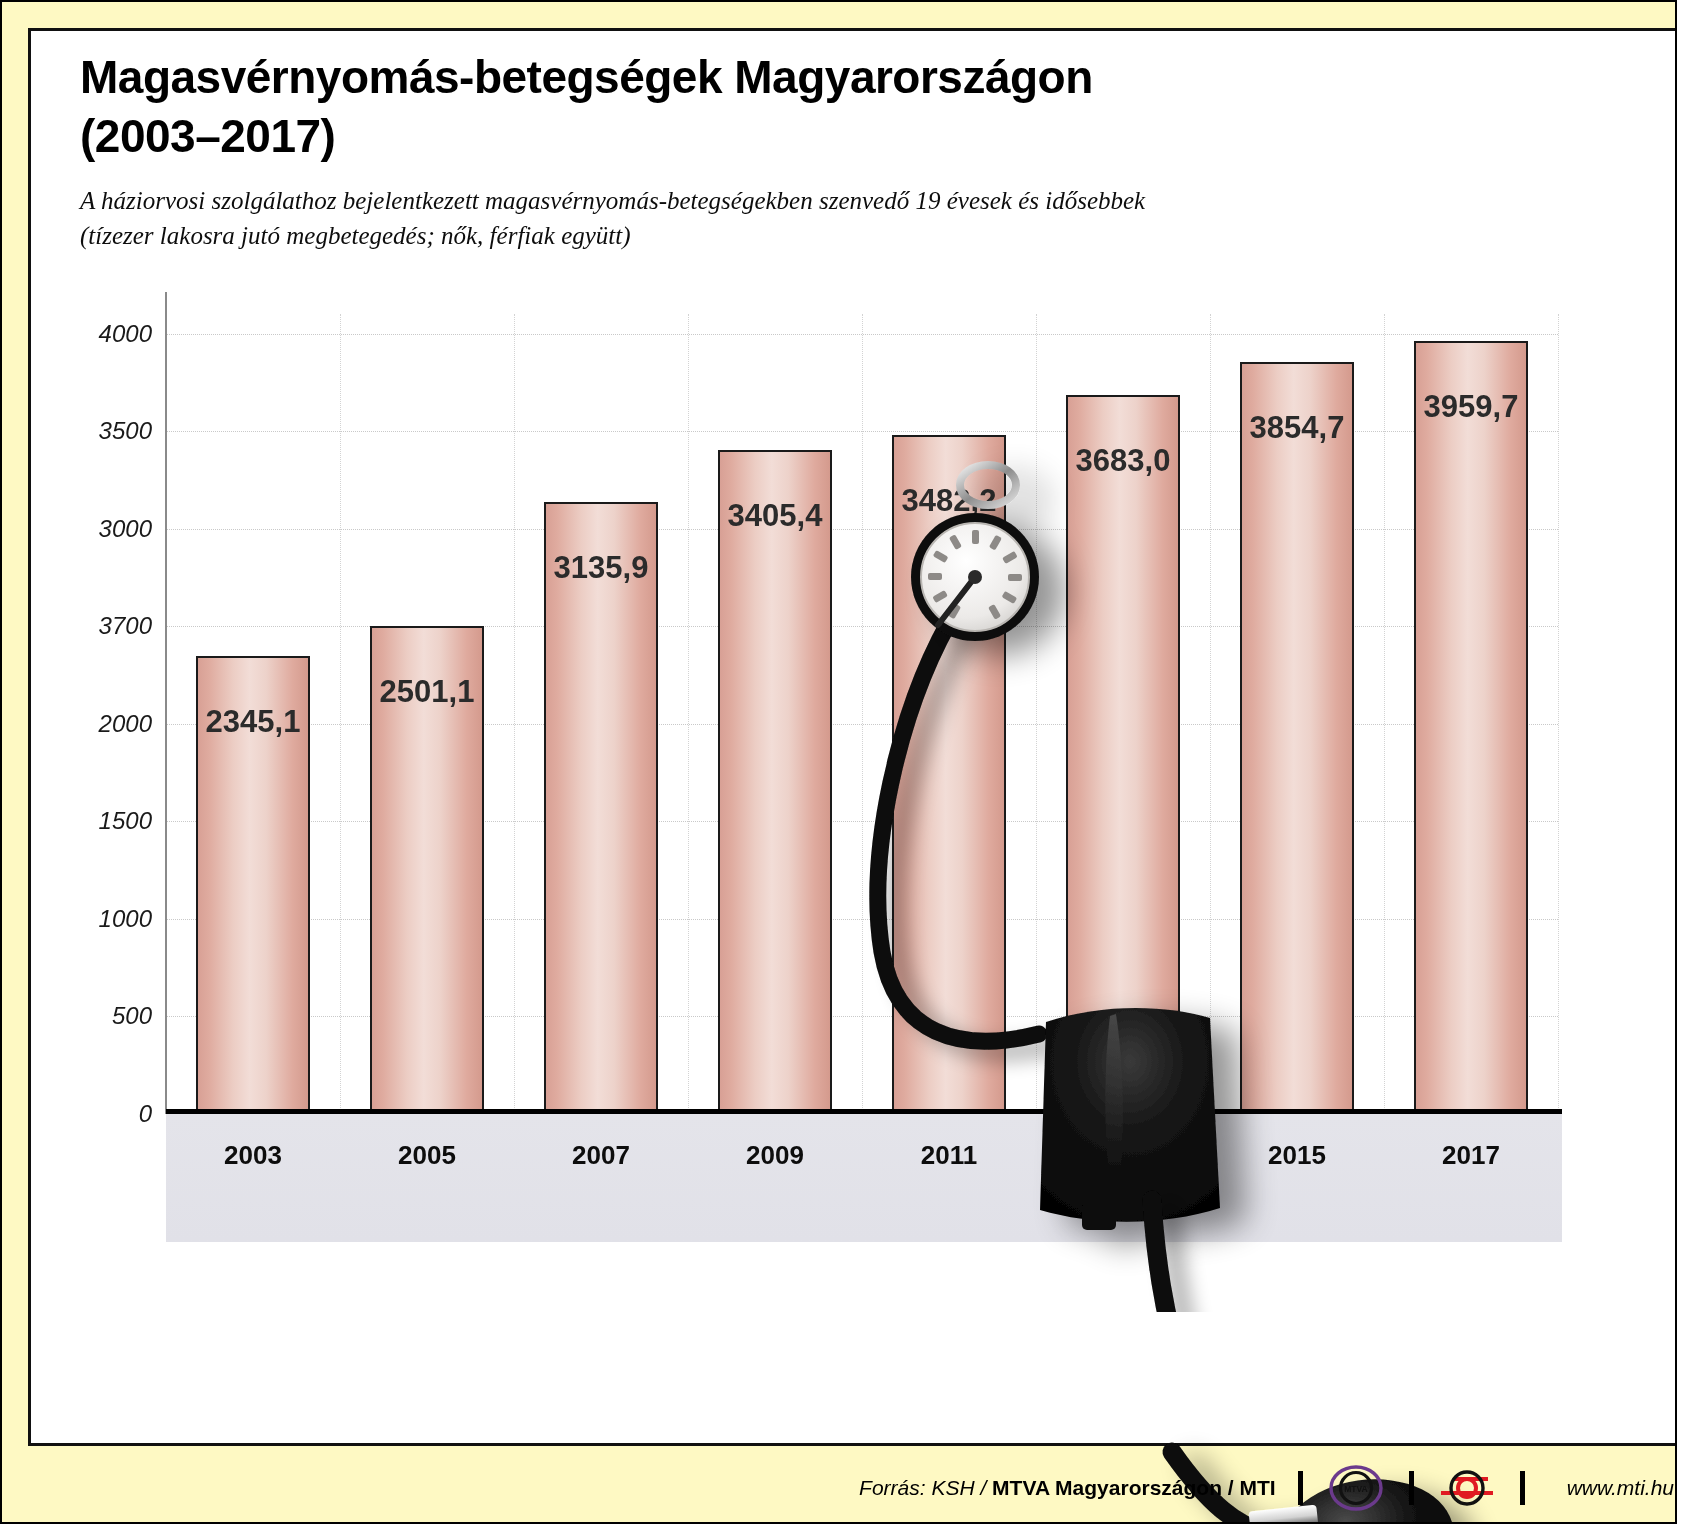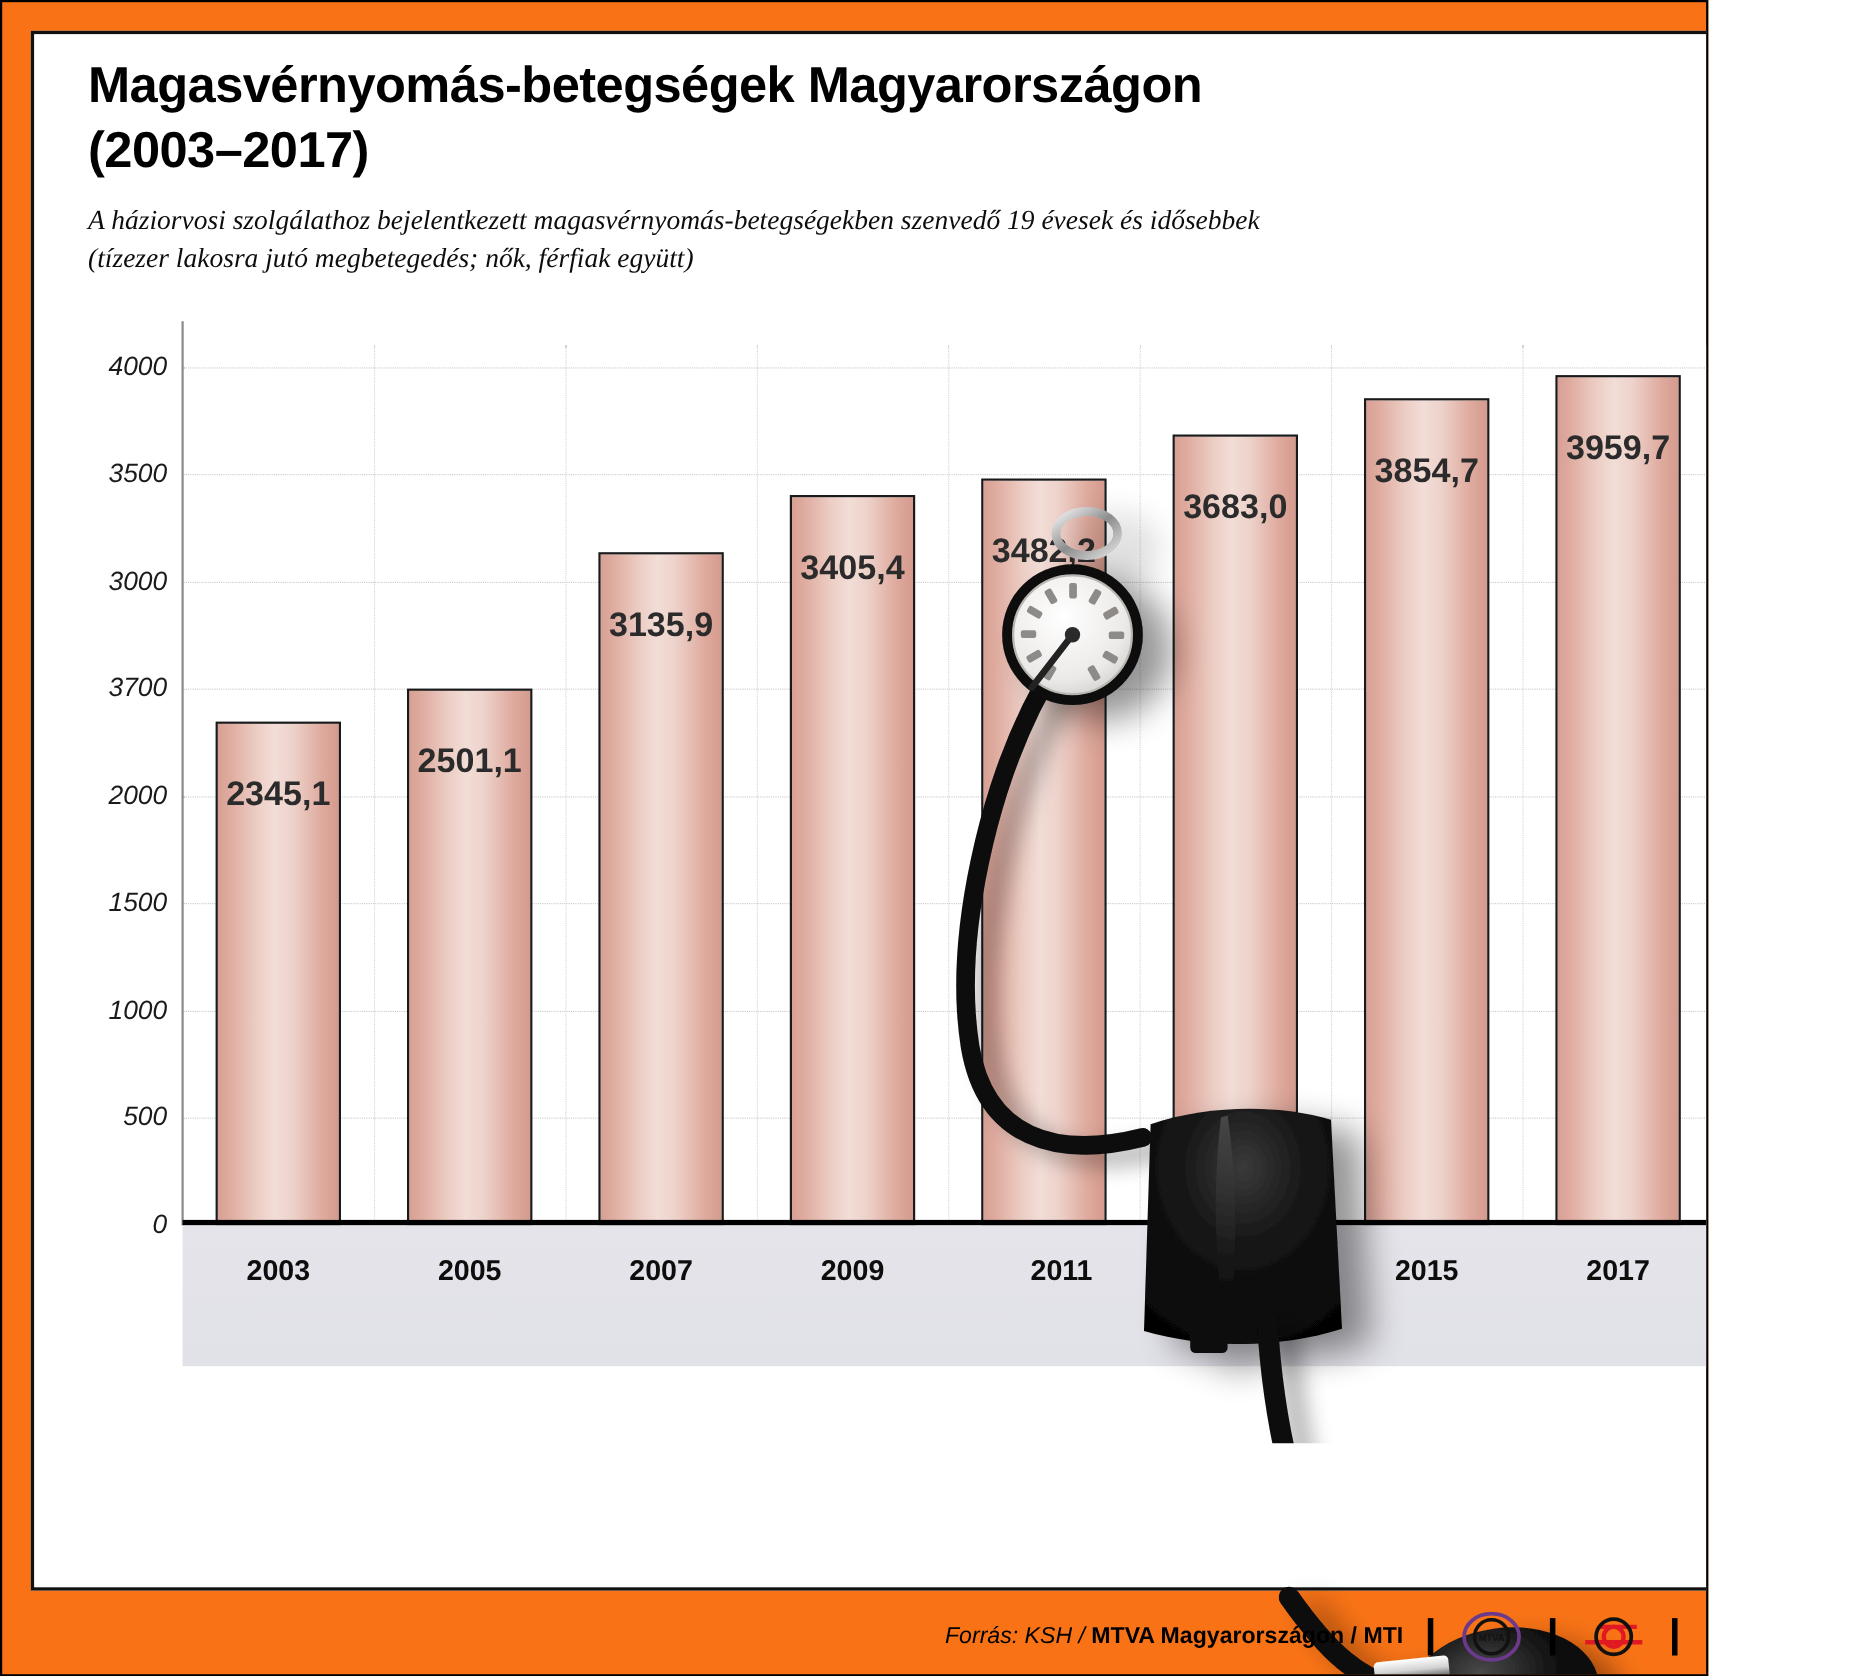--- a/index.html
+++ b/index.html
@@ -7,23 +7,23 @@
   html, body {
     width: 1704px;
     height: 1524px;
     background: #ffffff;
     font-family: "Liberation Sans", sans-serif;
   }
 
   
   #poster {
     position: relative;
-    width: 1553px;
+    width: 1677px;
     height: 1524px;
-    background: #f97316;
+    background: #fef9c3;
     border: 2px solid #000;
     overflow: hidden;
     padding-left: 28px;
   }
   #inner-frame {
     position: absolute;
     left: 26px;
     top: 26px;
     width: 1652px;
     height: 1418px;
@@ -273,21 +273,21 @@
         </div>
       <div id="yaxis-line"></div>
       <div id="axis-line"></div>
     </div>
 
     <div id="xband">
         <div class="xtick" style="left: 87px;">2003</div>
         <div class="xtick" style="left: 261px;">2005</div>
         <div class="xtick" style="left: 435px;">2007</div>
         <div class="xtick" style="left: 609px;">2009</div>
-        <div class="xtick" style="left: 799px;">2011</div>
+        <div class="xtick" style="left: 783px;">2011</div>
         <div class="xtick" style="left: 957px;">2013</div>
         <div class="xtick" style="left: 1131px;">2015</div>
         <div class="xtick" style="left: 1305px;">2017</div>
       </div>
 
     <svg id="sphyg" viewBox="0 0 1560 1020" preserveAspectRatio="none">
       <defs>
         <radialGradient id="cuffGrad" cx="0.5" cy="0.25" r="0.95">
           <stop offset="0%" stop-color="#3a3a3a"></stop>
           <stop offset="35%" stop-color="#151515"></stop>

